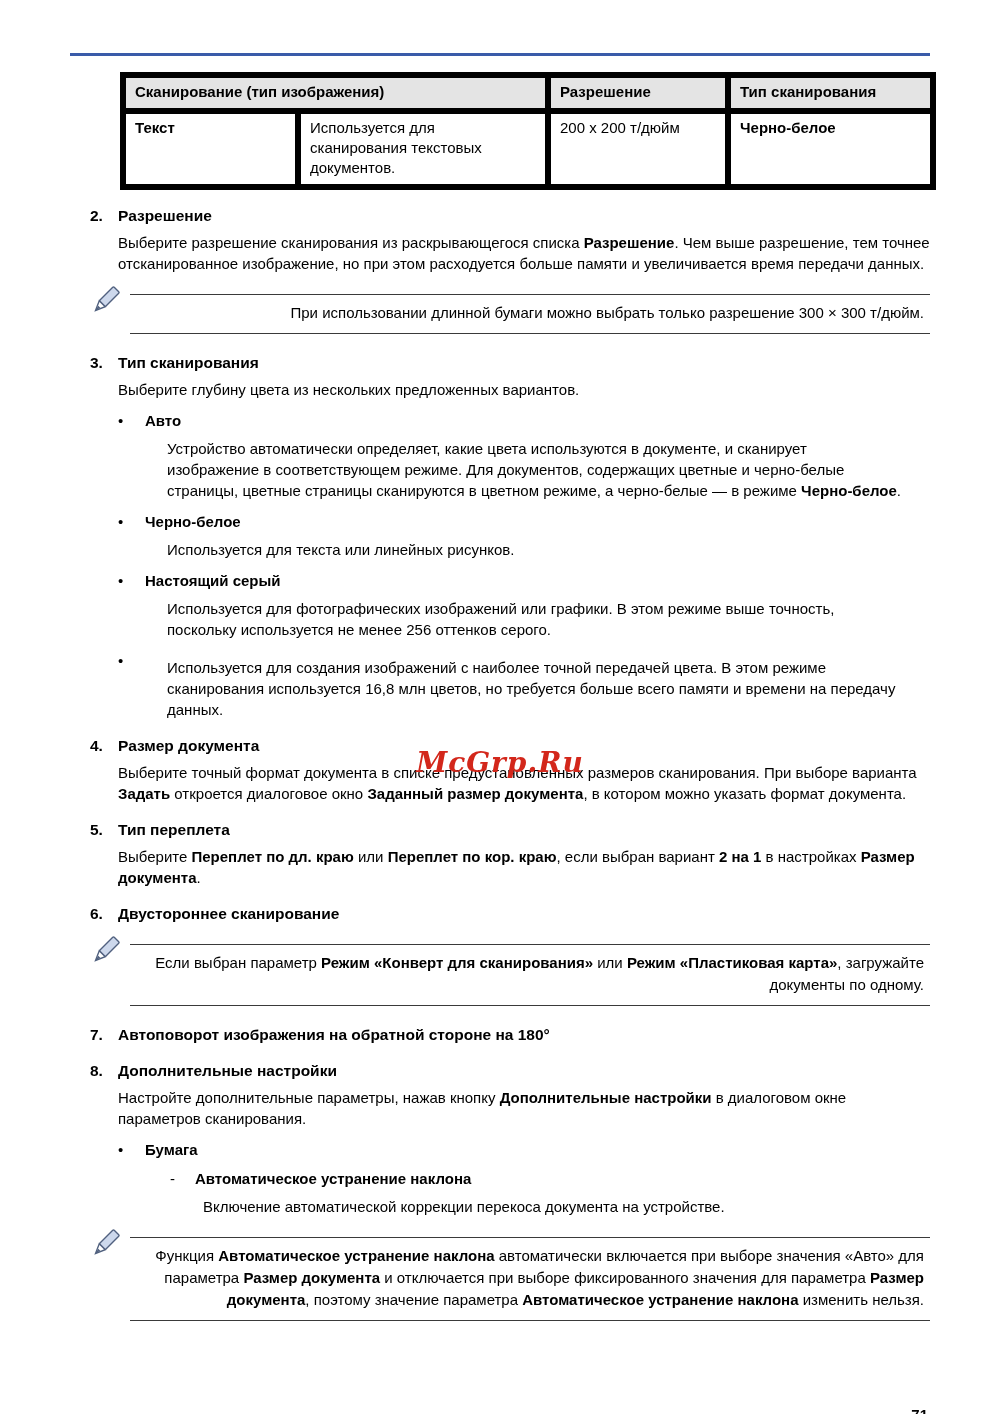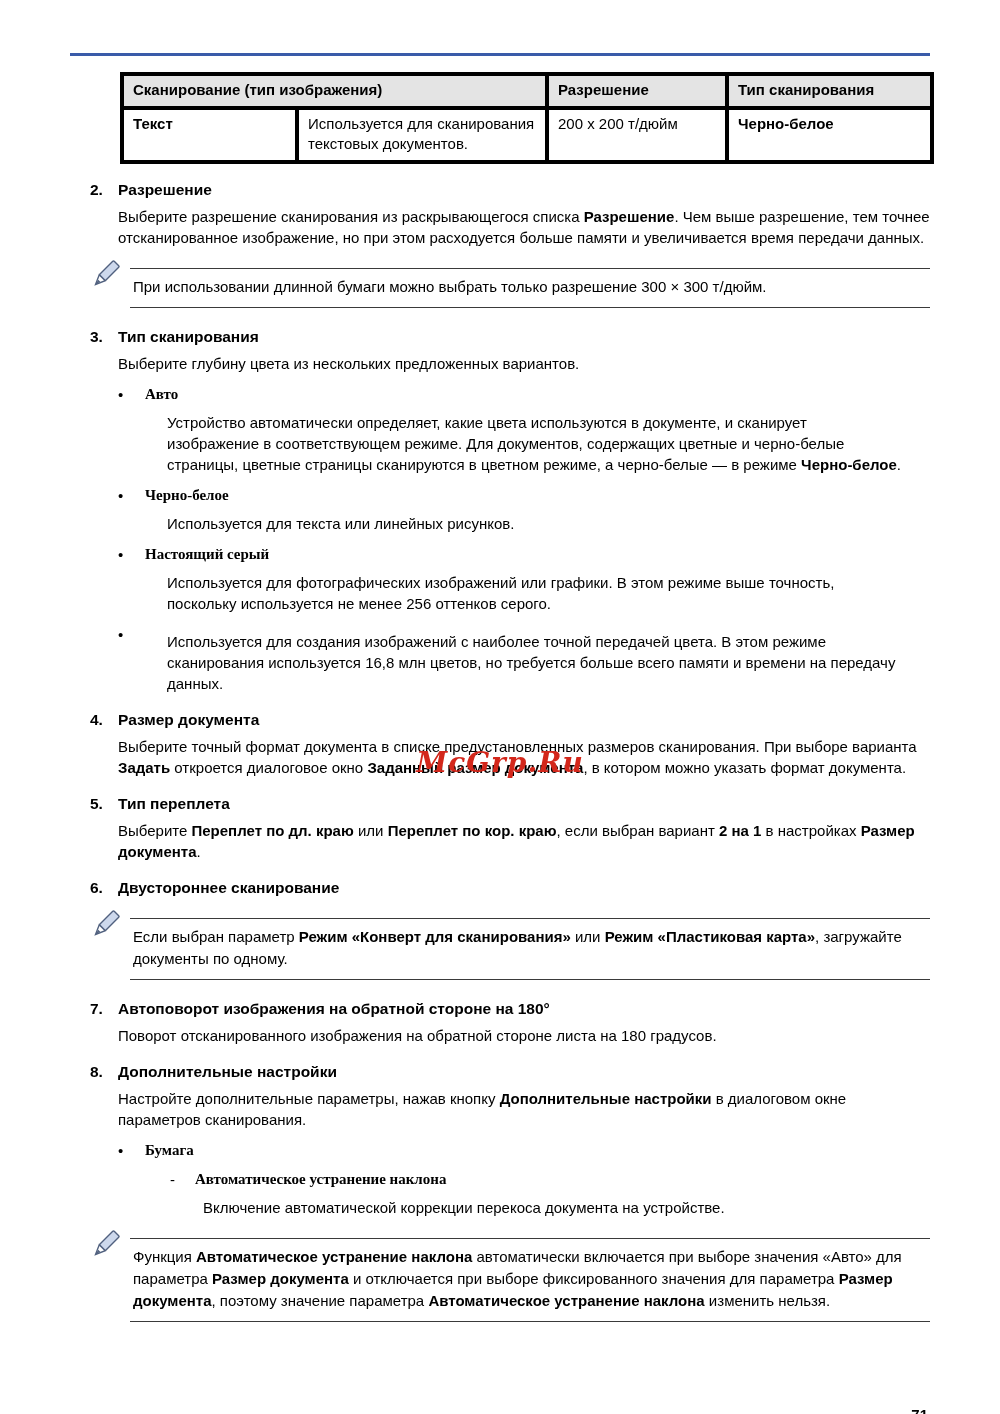--- a/index.html
+++ b/index.html
@@ -15,47 +15,47 @@
   }
   .page{padding:0 70px;position:relative;height:100%;}
   .top-rule{margin-top:53px;height:3px;background:var(--accent);}
 
   
   table.scan-table{
     border-collapse:collapse;margin:16px 0 0 50px;width:810px;
     font-size:15px;table-layout:fixed;
   }
   .scan-table th,.scan-table td{
-    border:4px solid #000000;padding:4px 9px 6px 9px;text-align:left;vertical-align:top;
+    border:6px solid #000000;padding:4px 9px 6px 9px;text-align:left;vertical-align:top;
     line-height:20px;
   }
   .scan-table thead th{background:#e4e4e4;font-weight:bold;}
   .bold{font-weight:bold;}
 
   
   .heading{display:flex;margin:15px 0 0 20px;font-weight:bold;font-size:15.5px;line-height:21px;}
   .heading .num{width:28px;flex:none;}
 
   
   p.body{margin:6px 0 0 48px;line-height:21px;max-width:812px;}
   p{margin:0;}
 
   
   .note{
     position:relative;margin:20px 0 18px 60px;width:800px;
     border-top:1px solid #3a3a3a;border-bottom:1px solid #3a3a3a;
     padding:7px 6px 9px 3px;
   }
-  .note p{line-height:22px;}
+  .note p{line-height:22px;text-align:right;}
   .note-icon{position:absolute;left:-42px;top:-13px;width:36px;height:36px;}
 
   
   .bullet{display:flex;margin:10px 0 0 48px;line-height:21px;}
   .bullet .bm{width:27px;flex:none;}
-  .bullet .bt{font-weight:bold;font-family:Liberation Serif, serif;}
+  .bullet .bt{font-weight:bold;}
   .bullet .bc{max-width:770px;}
   .bullet .bb{margin:7px 12px 0 22px;line-height:21px;}
 
   .sub{display:flex;margin:8px 0 0 25px;line-height:21px;}
   .sub .dm{width:25px;flex:none;}
   .sub .bt{font-weight:bold;}
   .sub .bb{margin:7px 0 0 8px;line-height:21px;}
 
   
   .watermark{
@@ -182,21 +182,20 @@
         </g>
       </svg>
     </span>
     <p><span>Если выбран параметр </span><b>Режим «Конверт для сканирования»</b><span> или </span><b>Режим «Пластиковая карта»</b><span>, загружайте документы по одному.</span></p>
   </div>
 
   <div class="heading">
     <span class="num">7.</span>
     <span>Автоповорот изображения на обратной стороне на 180°</span>
   </div>
-  <p class="body"><span>Поворот отсканированного изображения на обратной стороне листа на 180 градусов.</span></p>
 
   <div class="heading">
     <span class="num">8.</span>
     <span>Дополнительные настройки</span>
   </div>
   <p class="body"><span>Настройте дополнительные параметры, нажав кнопку </span><b>Дополнительные настройки</b><span> в диалоговом окне параметров сканирования.</span></p>
 
   <div class="bullet">
     <span class="bm">•</span>
     <div class="bc">

